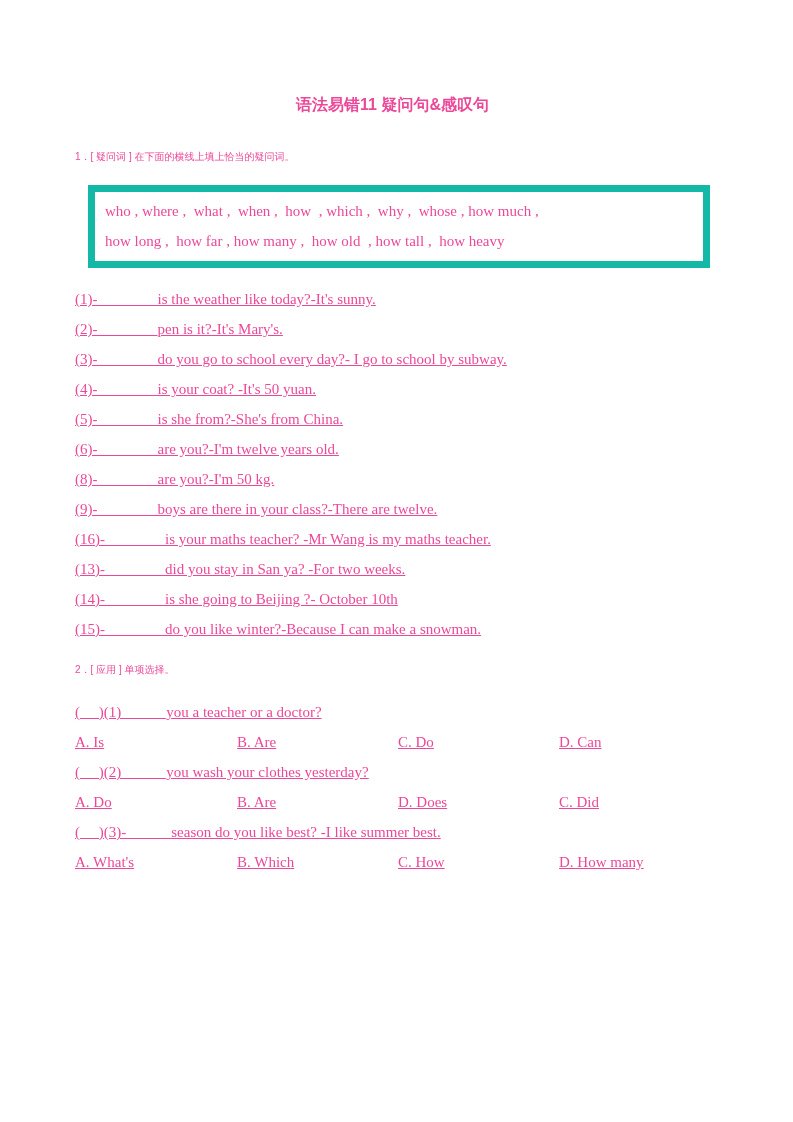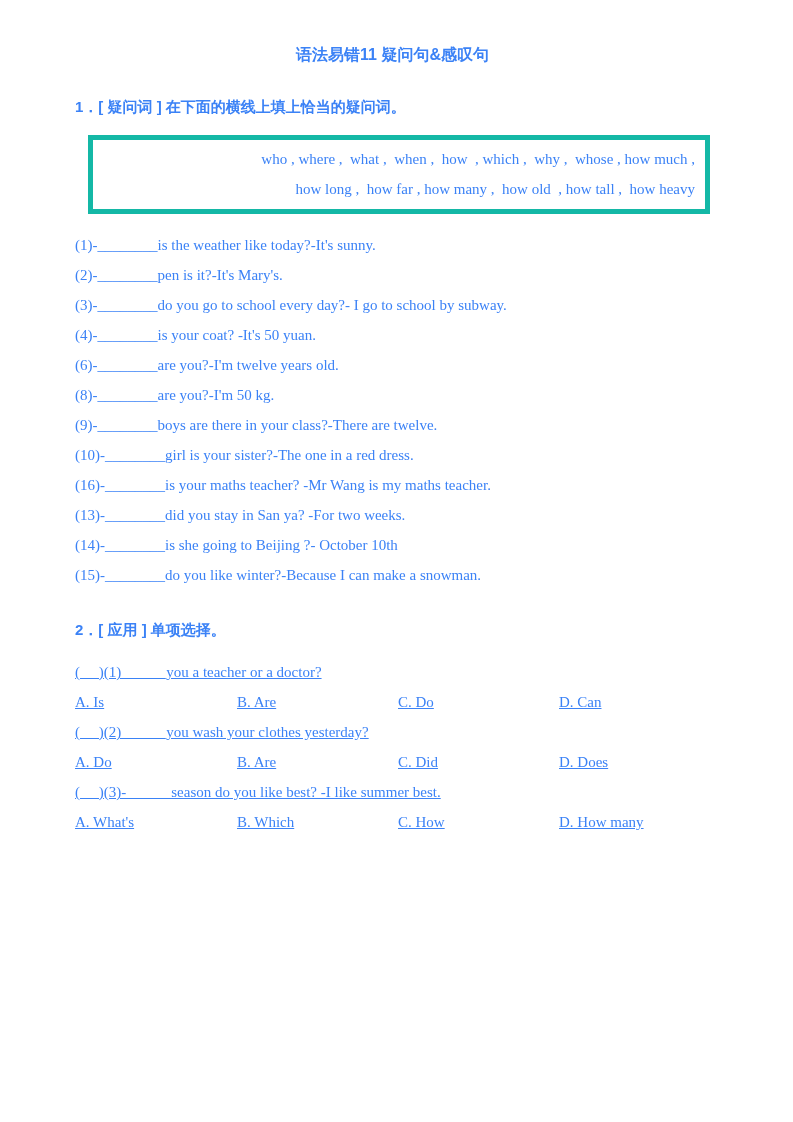--- a/index.html
+++ b/index.html
@@ -2,63 +2,62 @@
 <html><head>
 <meta charset="utf-8">
 <style>
   html, body { margin: 0; padding: 0; background: #ffffff; }
   .page {
     position: relative;
     width: 793px;
     height: 1122px;
     background: #ffffff;
     box-sizing: border-box;
-    padding: 47px 83px 0 75px;
+    padding: 97px 83px 0 75px;
     font-family: "Liberation Serif", serif;
     font-size: 15px;
-    color: #3b82f6;
+    color: #ec4899;
     overflow: hidden;
   }
   .title {
     text-align: center;
     font-family: "Liberation Sans", sans-serif;
     font-weight: 700;
     font-size: 16px;
     line-height: 16px;
     white-space: pre-wrap;
   }
   .sec-heading {
     margin-top: 37px;
     font-family: "Liberation Sans", sans-serif;
     font-size: 15px;
     line-height: 16px;
     white-space: pre-wrap;
   }
   .task-heading {
     font-family: "Liberation Sans", sans-serif;
-    font-size: 15px;
+    font-size: 10px;
     line-height: 16px;
     white-space: pre-wrap;
-    font-weight: bold;
   }
   .task-heading.first { margin-top: 36px; }
-  .task-heading.second { margin-top: 32px; }
+  .task-heading.second { margin-top: 18px; }
   .word-bank {
     margin: 20px 0 16px 13px;
     width: 622px;
     box-sizing: border-box;
-    border: 5px solid #14b8a6;
+    border: 7px solid #14b8a6;
     padding: 4px 10px 5px;
-    text-align: right;
+    text-align: left;
   }
   .wb-line {
     line-height: 30px;
     white-space: pre-wrap;
   }
-  .items { margin-top: 10px; }
+  .items { margin-top: 10px; text-decoration: underline; }
   .line {
     line-height: 30px;
     white-space: pre-wrap;
   }
   .mc { margin-top: 19px; text-decoration: underline; }
   .options {
     display: grid;
     grid-template-columns: 162px 161px 161px 1fr;
   }
   .opt { white-space: pre-wrap; }
@@ -76,24 +75,24 @@
   <div class="word-bank">
     <div class="wb-line">who , where ,  what ,  when ,  how  , which ,  why ,  whose , how much ,</div>
     <div class="wb-line">how long ,  how far , how many ,  how old  , how tall ,  how heavy</div>
   </div>
 
   <div class="items">
     <div class="line">(1)-________is the weather like today?-It's sunny.</div>
     <div class="line">(2)-________pen is it?-It's Mary's.</div>
     <div class="line">(3)-________do you go to school every day?- I go to school by subway.</div>
     <div class="line">(4)-________is your coat? -It's 50 yuan.</div>
+    <div class="line">(5)-________is she from?-She's from China.</div>
     <div class="line">(6)-________are you?-I'm twelve years old.</div>
     <div class="line">(8)-________are you?-I'm 50 kg.</div>
     <div class="line">(9)-________boys are there in your class?-There are twelve.</div>
-    <div class="line">(10)-________girl is your sister?-The one in a red dress.</div>
     <div class="line">(16)-________is your maths teacher? -Mr Wang is my maths teacher.</div>
     <div class="line">(13)-________did you stay in San ya? -For two weeks.</div>
     <div class="line">(14)-________is she going to Beijing ?- October 10th</div>
     <div class="line">(15)-________do you like winter?-Because I can make a snowman.</div>
   </div>
 
   <div class="task-heading second">2．[ 应用 ] 单项选择。</div>
 
   <div class="mc">
 
@@ -102,22 +101,22 @@
       <span class="opt">A. Is</span>
       <span class="opt">B. Are</span>
       <span class="opt">C. Do</span>
       <span class="opt">D. Can</span>
     </div>
 
     <div class="line stem">(     )(2)______you wash your clothes yesterday?</div>
     <div class="line options">
       <span class="opt">A. Do</span>
       <span class="opt">B. Are</span>
+      <span class="opt">D. Does</span>
       <span class="opt">C. Did</span>
-      <span class="opt">D. Does</span>
     </div>
 
     <div class="line stem">(     )(3)- _____ season do you like best? -I like summer best.</div>
     <div class="line options">
       <span class="opt">A. What's</span>
       <span class="opt">B. Which</span>
       <span class="opt">C. How</span>
       <span class="opt">D. How many</span>
     </div>
 

